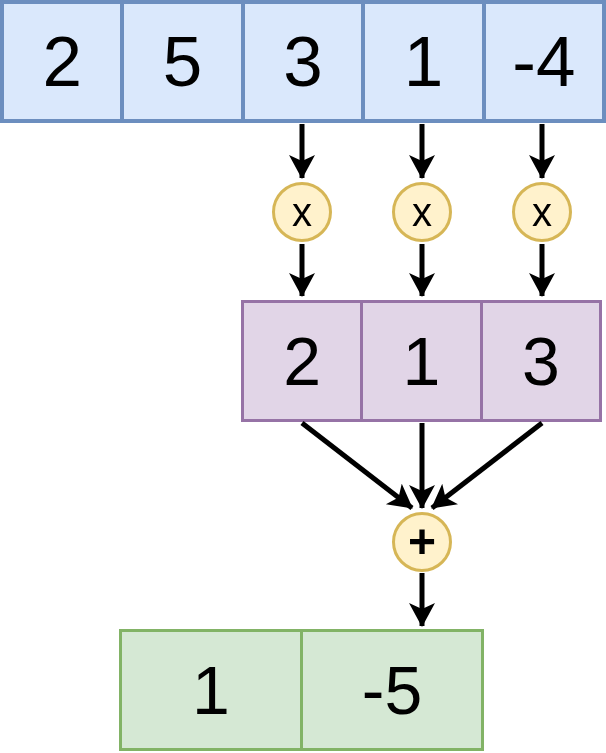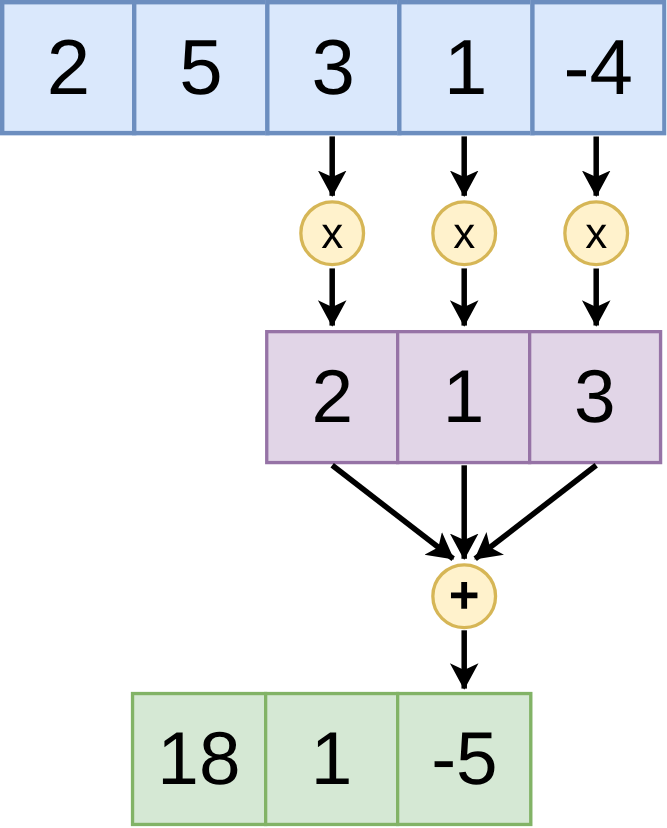--- a/index.html
+++ b/index.html
@@ -126,21 +126,20 @@
     <div class="cell">2</div>
     <div class="cell">1</div>
     <div class="cell">3</div>
   </div>
 
   <div class="op add" id="add-1">
     <span>+</span>
   </div>
 
   <div class="row" id="output-row">
-    <div class="cell">18</div>
     <div class="cell">1</div>
     <div class="cell">-5</div>
   </div>
 
   <svg id="arrows" viewBox="0 0 606 753" xmlns="http://www.w3.org/2000/svg">
     <defs>
       <marker id="ah" markerUnits="userSpaceOnUse" markerWidth="28" markerHeight="28" refX="23" refY="13" orient="auto">
         <path class="arrow-head-shape" d="M0,0 L24,13 L0,26 L6,13 Z"></path>
       </marker>
     </defs>

